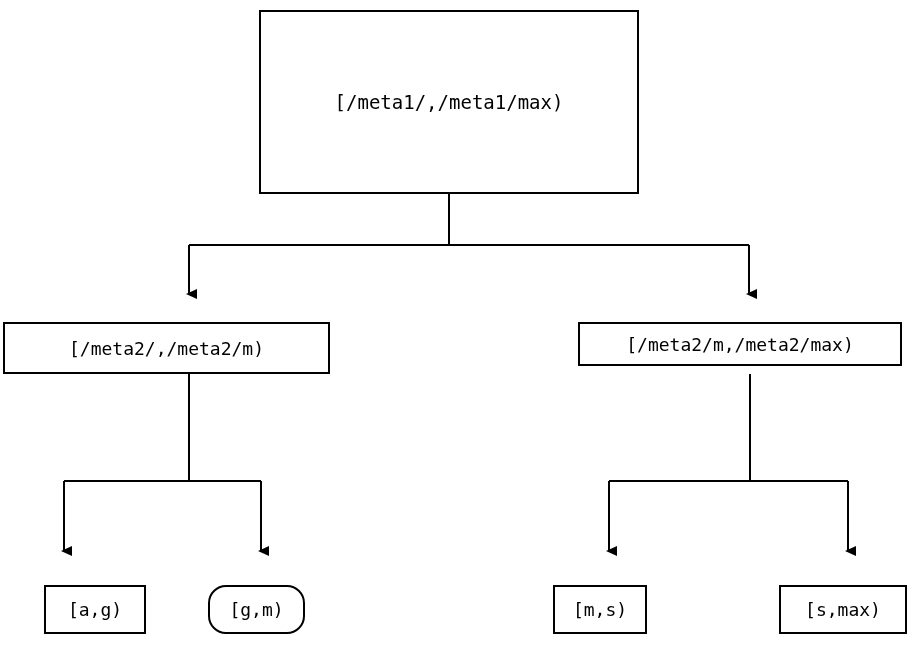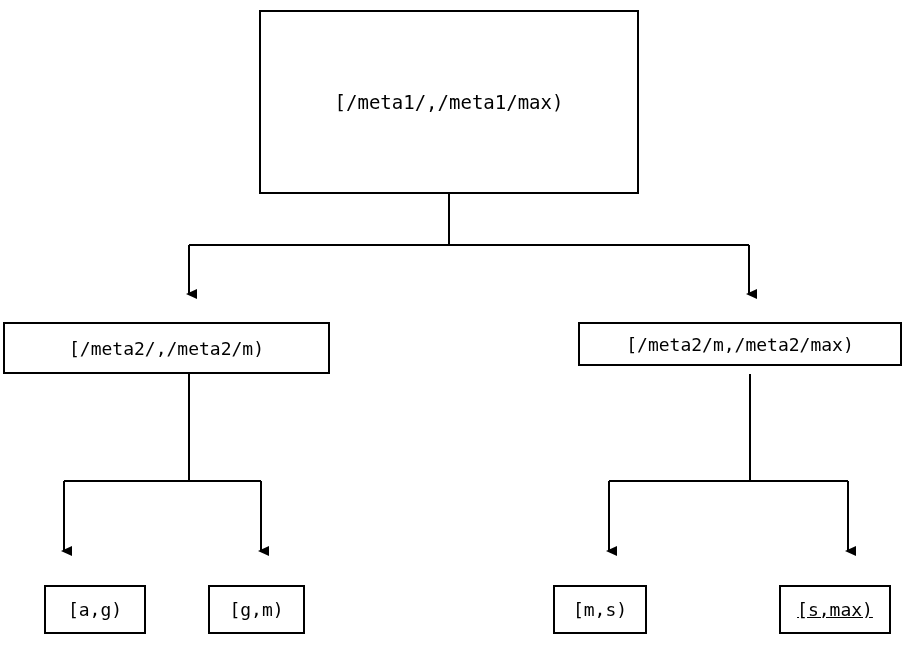--- a/index.html
+++ b/index.html
@@ -49,23 +49,23 @@
     width: 324px;
     height: 44px;
     font-size: 18px;
   }
   .node-leaf {
     top: 585px;
     height: 49px;
     font-size: 18px;
   }
   .leaf-ag   { left: 8px;   width: 102px; margin-left: 36px; }
-  .leaf-gm   { left: 208px; width: 97px;  }
+  .leaf-gm   { left: 208px; width: 97px; border-radius: 18px;  }
   .leaf-ms   { left: 553px; width: 94px; }
-  .leaf-smax { left: 779px; width: 112px; text-decoration: underline; }
+  .leaf-smax { left: 779px; width: 128px; }
 
   .edge-layer {
     position: absolute;
     left: 0;
     top: 0;
     width: 912px;
     height: 652px;
     pointer-events: none;
   }
 </style>

